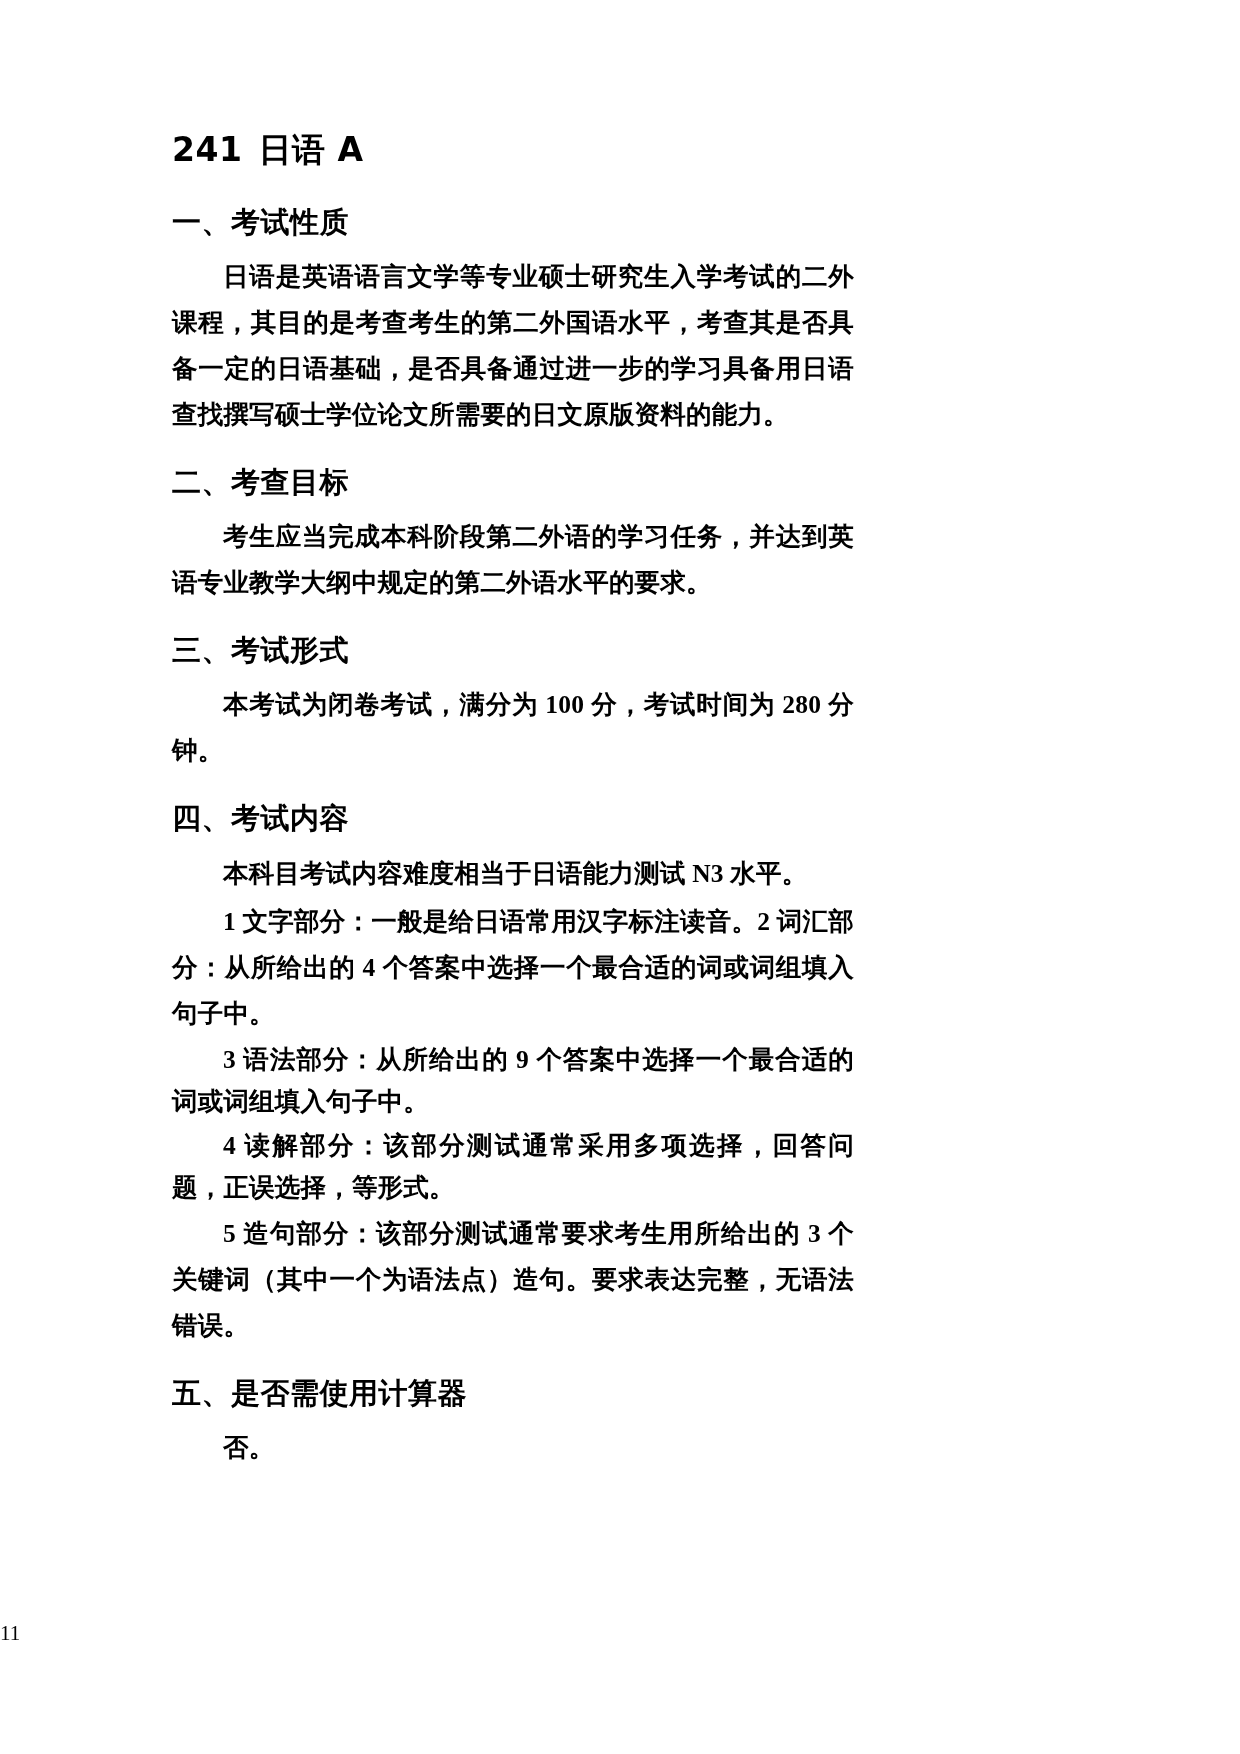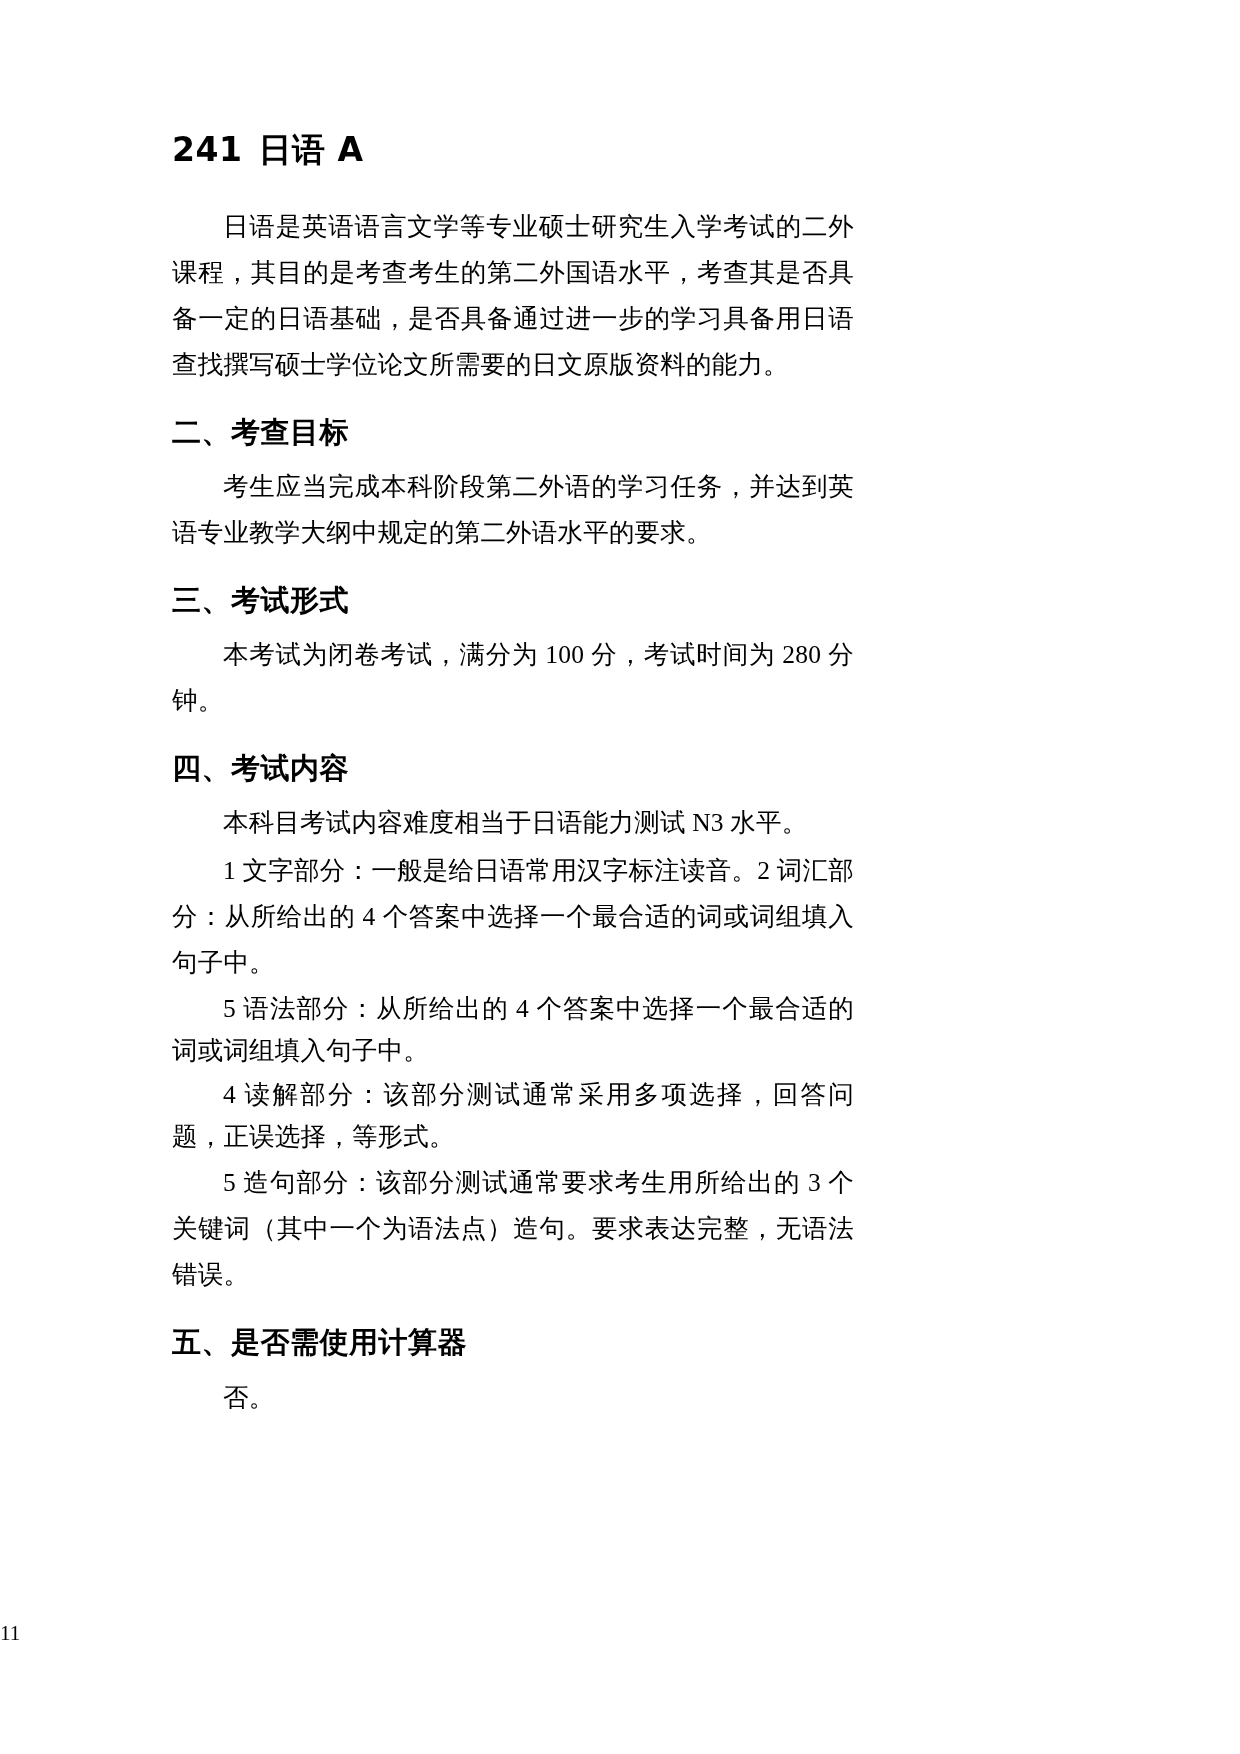--- a/index.html
+++ b/index.html
@@ -42,20 +42,21 @@
     letter-spacing: 0.5px;
   }
   p.body-text {
     font-size: 25.5px;
     line-height: 46px;
     margin: 0 0 2px 0;
     text-align: justify;
     text-justify: inter-ideograph;
     text-indent: 2em;
     letter-spacing: 0.2px;
+    font-weight: bold;
   }
   p.body-text.tight {
     line-height: 42px;
   }
   .page-number {
     position: absolute;
     left: 0;
     right: 0;
     bottom: 108px;
     text-align: left;
@@ -67,38 +68,39 @@
 </head>
 <body>
 
 <div class="page">
 
   <h1 class="doc-title">
     <span class="num">241</span><span>日语 A</span>
   </h1>
 
   <div class="content-block">
+    <h2 class="section-heading">一、考试性质</h2>
     <p class="body-text">日语是英语语言文学等专业硕士研究生入学考试的二外课程，其目的是考查考生的第二外国语水平，考查其是否具备一定的日语基础，是否具备通过进一步的学习具备用日语查找撰写硕士学位论文所需要的日文原版资料的能力。</p>
   </div>
 
   <div class="content-block">
     <h2 class="section-heading">二、考查目标</h2>
     <p class="body-text">考生应当完成本科阶段第二外语的学习任务，并达到英语专业教学大纲中规定的第二外语水平的要求。</p>
   </div>
 
   <div class="content-block">
     <h2 class="section-heading">三、考试形式</h2>
     <p class="body-text">本考试为闭卷考试，满分为 100 分，考试时间为 280 分钟。</p>
   </div>
 
   <div class="content-block">
     <h2 class="section-heading">四、考试内容</h2>
     <p class="body-text">本科目考试内容难度相当于日语能力测试 N3 水平。</p>
     <p class="body-text">1 文字部分：一般是给日语常用汉字标注读音。2 词汇部分：从所给出的 4 个答案中选择一个最合适的词或词组填入句子中。</p>
-    <p class="body-text tight">5 语法部分：从所给出的 4 个答案中选择一个最合适的词或词组填入句子中。</p>
+    <p class="body-text tight">3 语法部分：从所给出的 9 个答案中选择一个最合适的词或词组填入句子中。</p>
     <p class="body-text tight">4 读解部分：该部分测试通常采用多项选择，回答问题，正误选择，等形式。</p>
     <p class="body-text">5 造句部分：该部分测试通常要求考生用所给出的 3 个关键词（其中一个为语法点）造句。要求表达完整，无语法错误。</p>
   </div>
 
   <div class="content-block">
     <h2 class="section-heading">五、是否需使用计算器</h2>
     <p class="body-text">否。</p>
   </div>
 
   <div class="page-number">11</div>

